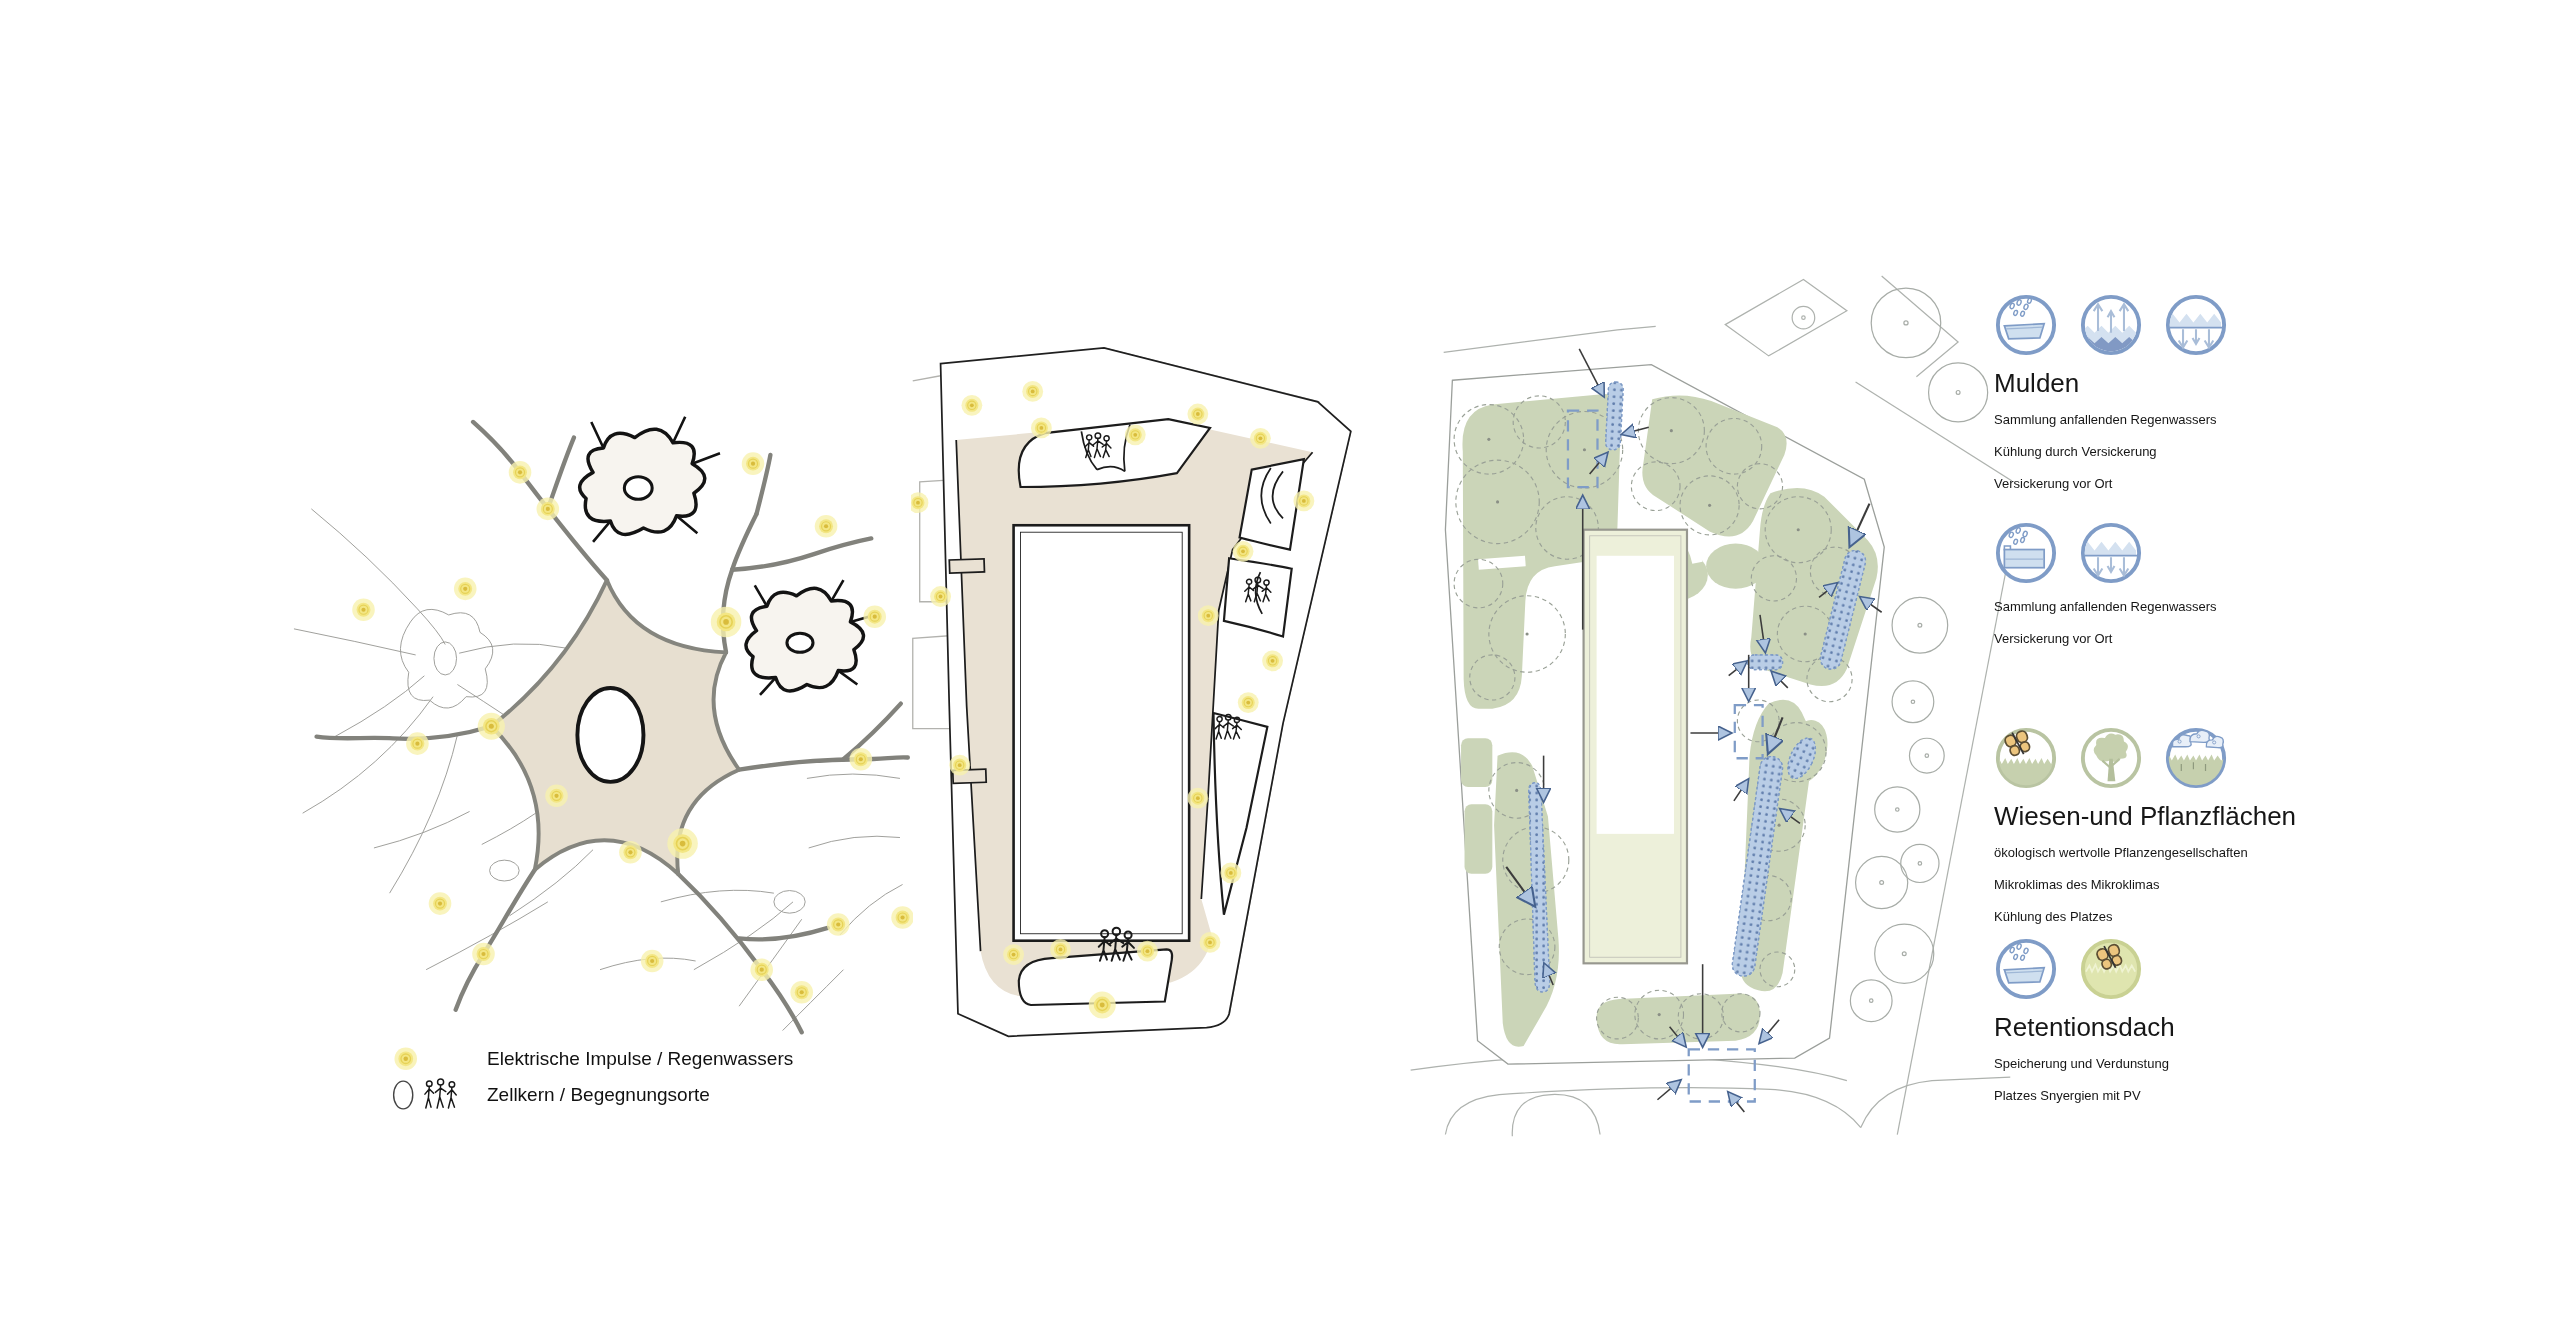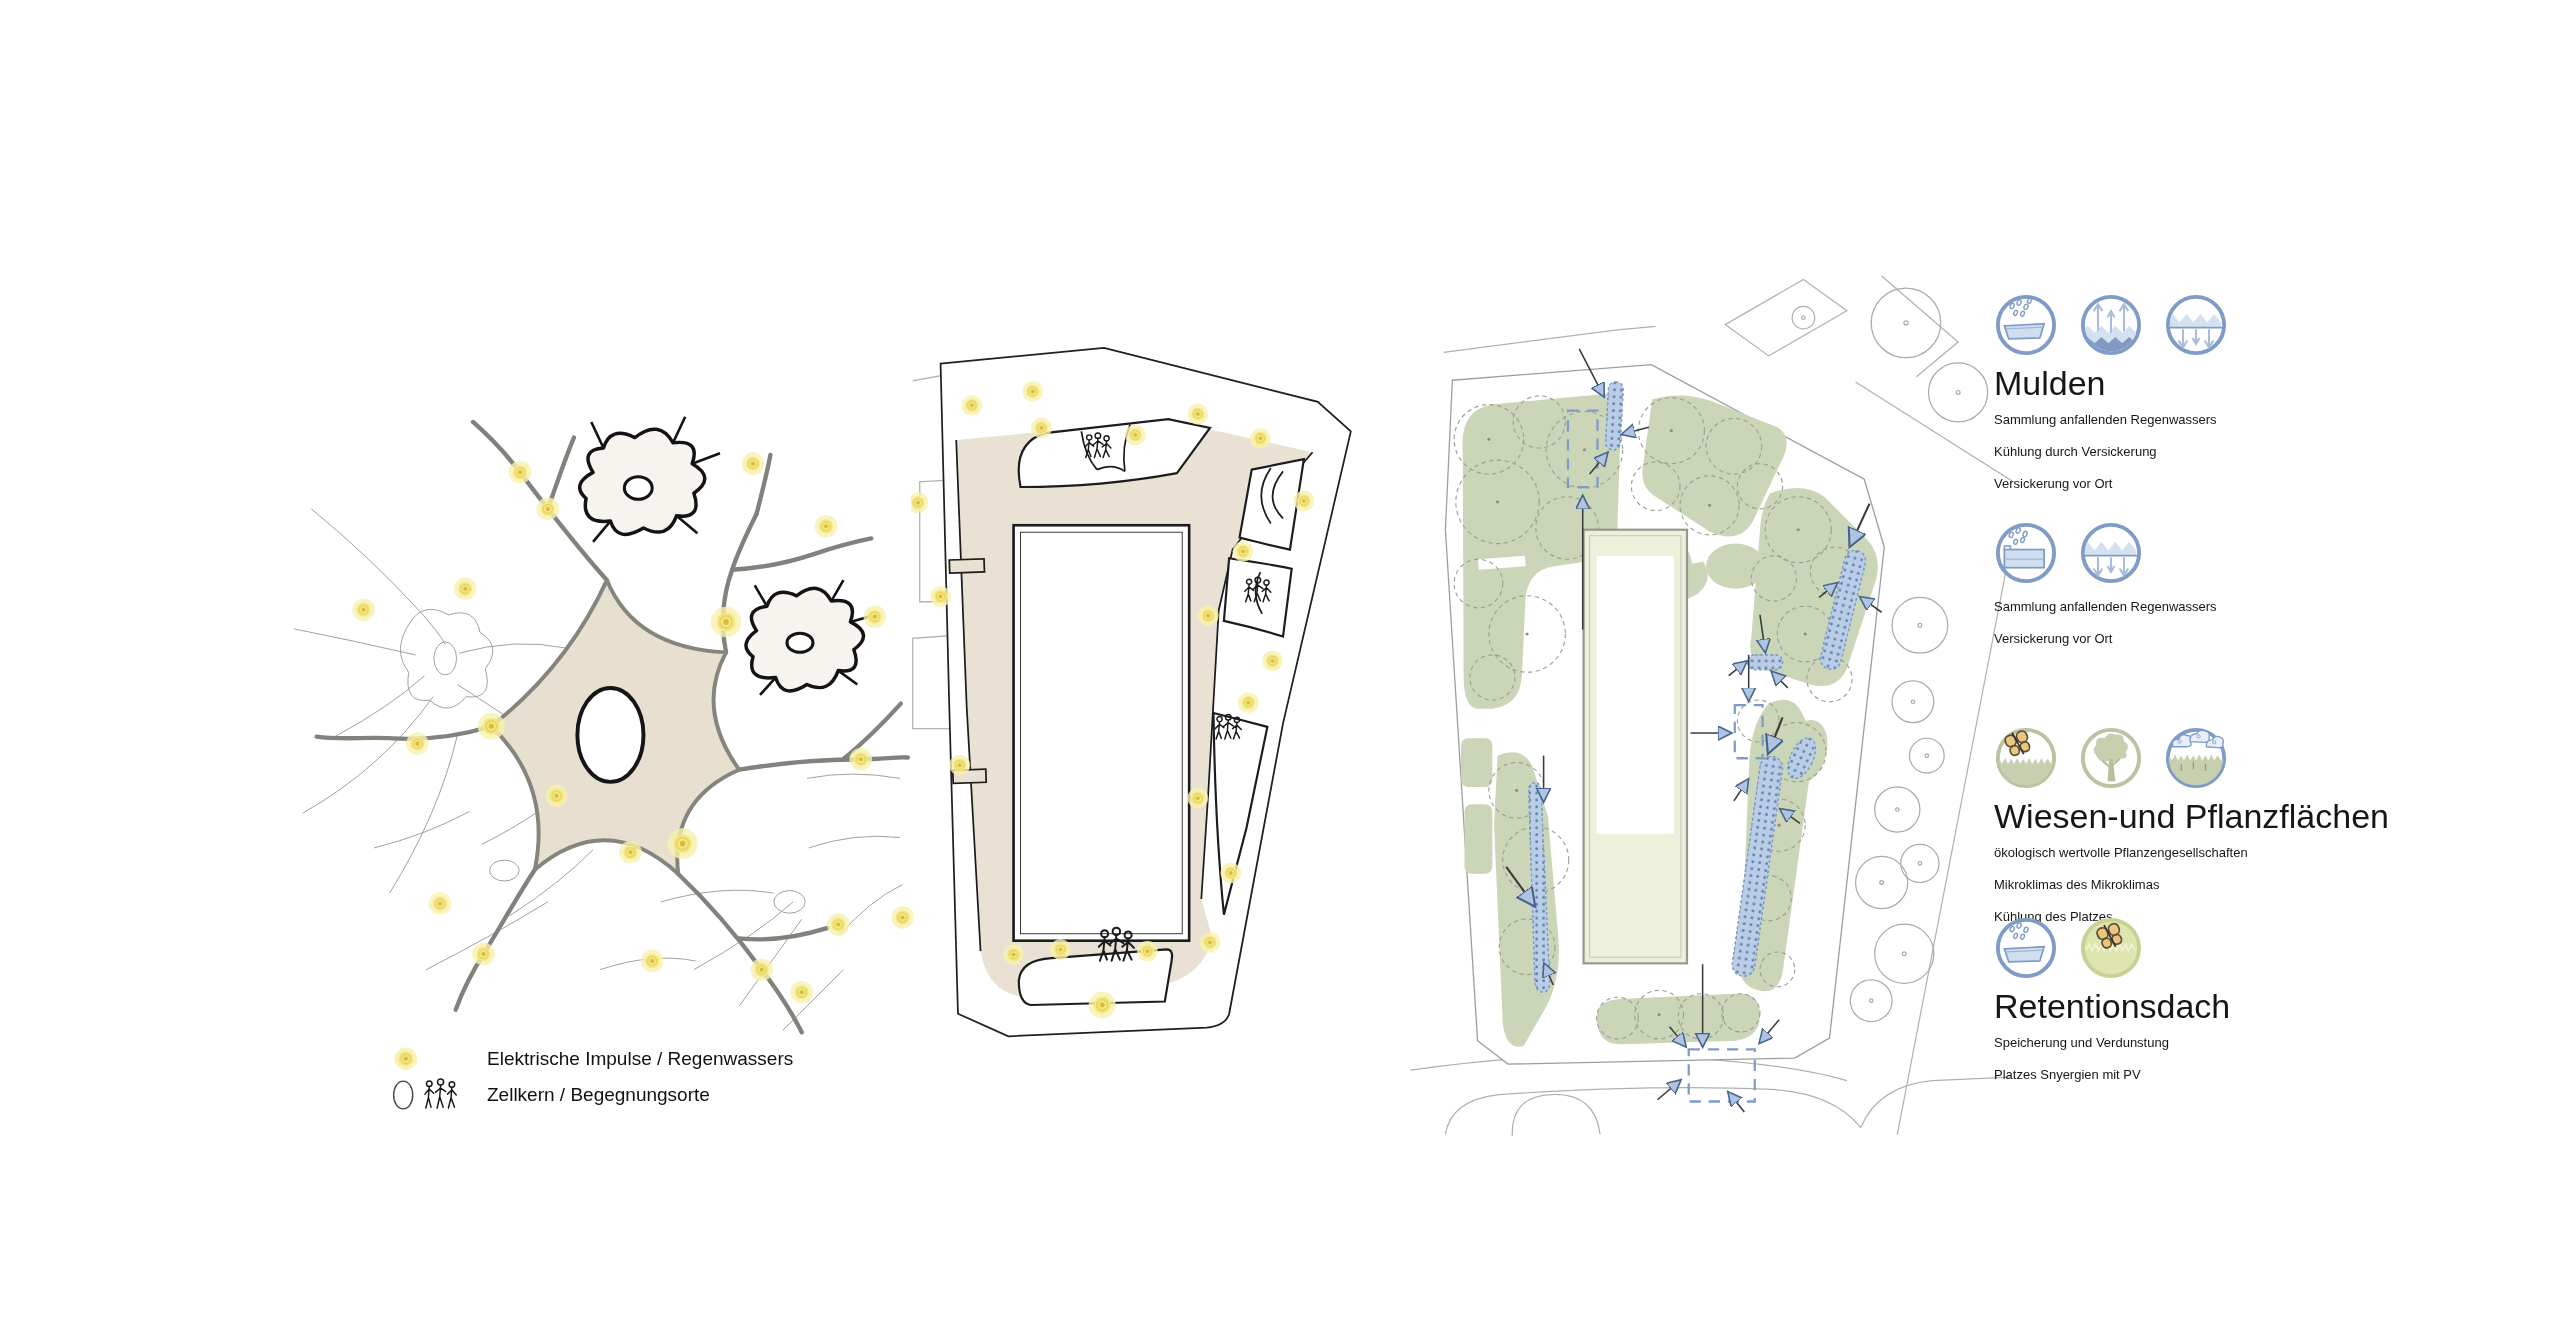--- a/index.html
+++ b/index.html
@@ -7,21 +7,21 @@
        font-family:"Liberation Sans", sans-serif;color:#1a1a1a;}
   .abs{position:absolute;}
   
   .llrow{position:absolute;display:flex;align-items:center;height:40px;}
   .llicon{width:96px;display:flex;align-items:center;justify-content:flex-start;}
   .lltext{font-size:19px;color:#111;}
   
   .section{position:absolute;left:1994px;width:539px;}
   .icons{display:flex;gap:21px;height:66px;align-items:center;}
   .icons svg{display:block;}
-  .sec-title{font-size:34px;line-height:31px;margin-top:10.4px;color:#161616;}
+  .sec-title{font-size:26px;line-height:31px;margin-top:10.4px;color:#161616;}
   .sec-line{font-size:13px;line-height:22.6px;margin-top:9.6px;color:#161616;}
 </style>
 </head>
 <body>
 
 <svg class="abs" style="left:287px;top:361px" width="626" height="687" viewBox="0 0 720 790">
   <defs>
     <g id="gd">
       <circle r="13" fill="#f8f1ae" opacity="0.8"></circle>
       <circle r="8" fill="#f3e684"></circle>
@@ -560,21 +560,21 @@
           <circle cx="58" cy="19" r="1.8"></circle>
       </g>
     </svg>
   </div>
   <div class="sec-title">Wiesen-und Pflanzflächen</div>
   <div class="sec-line">ökologisch wertvolle Pflanzengesellschaften</div>
   <div class="sec-line">Mikroklimas des Mikroklimas</div>
   <div class="sec-line">Kühlung des Platzes</div>
 </div>
 
-<div class="section" style="top:915px">
+<div class="section" style="top:936px">
   <div class="icons">
     <svg width="64" height="64" viewBox="0 0 74 74">
       <circle cx="37" cy="37" r="32.5" fill="#fff" stroke="#7f9cc7" stroke-width="4.5"></circle>
       <g fill="#fff" stroke="#7f9cc7" stroke-width="1.6">
         <ellipse cx="21" cy="15" rx="2.2" ry="3.2" transform="rotate(22 21 15)"></ellipse>
         <ellipse cx="29" cy="11" rx="2.2" ry="3.2" transform="rotate(22 29 11)"></ellipse>
         <ellipse cx="37" cy="16" rx="2.2" ry="3.2" transform="rotate(22 37 16)"></ellipse>
         <ellipse cx="25" cy="23" rx="2" ry="3" transform="rotate(22 25 23)"></ellipse>
         <ellipse cx="33" cy="24" rx="2" ry="3" transform="rotate(22 33 24)"></ellipse>
       </g>

